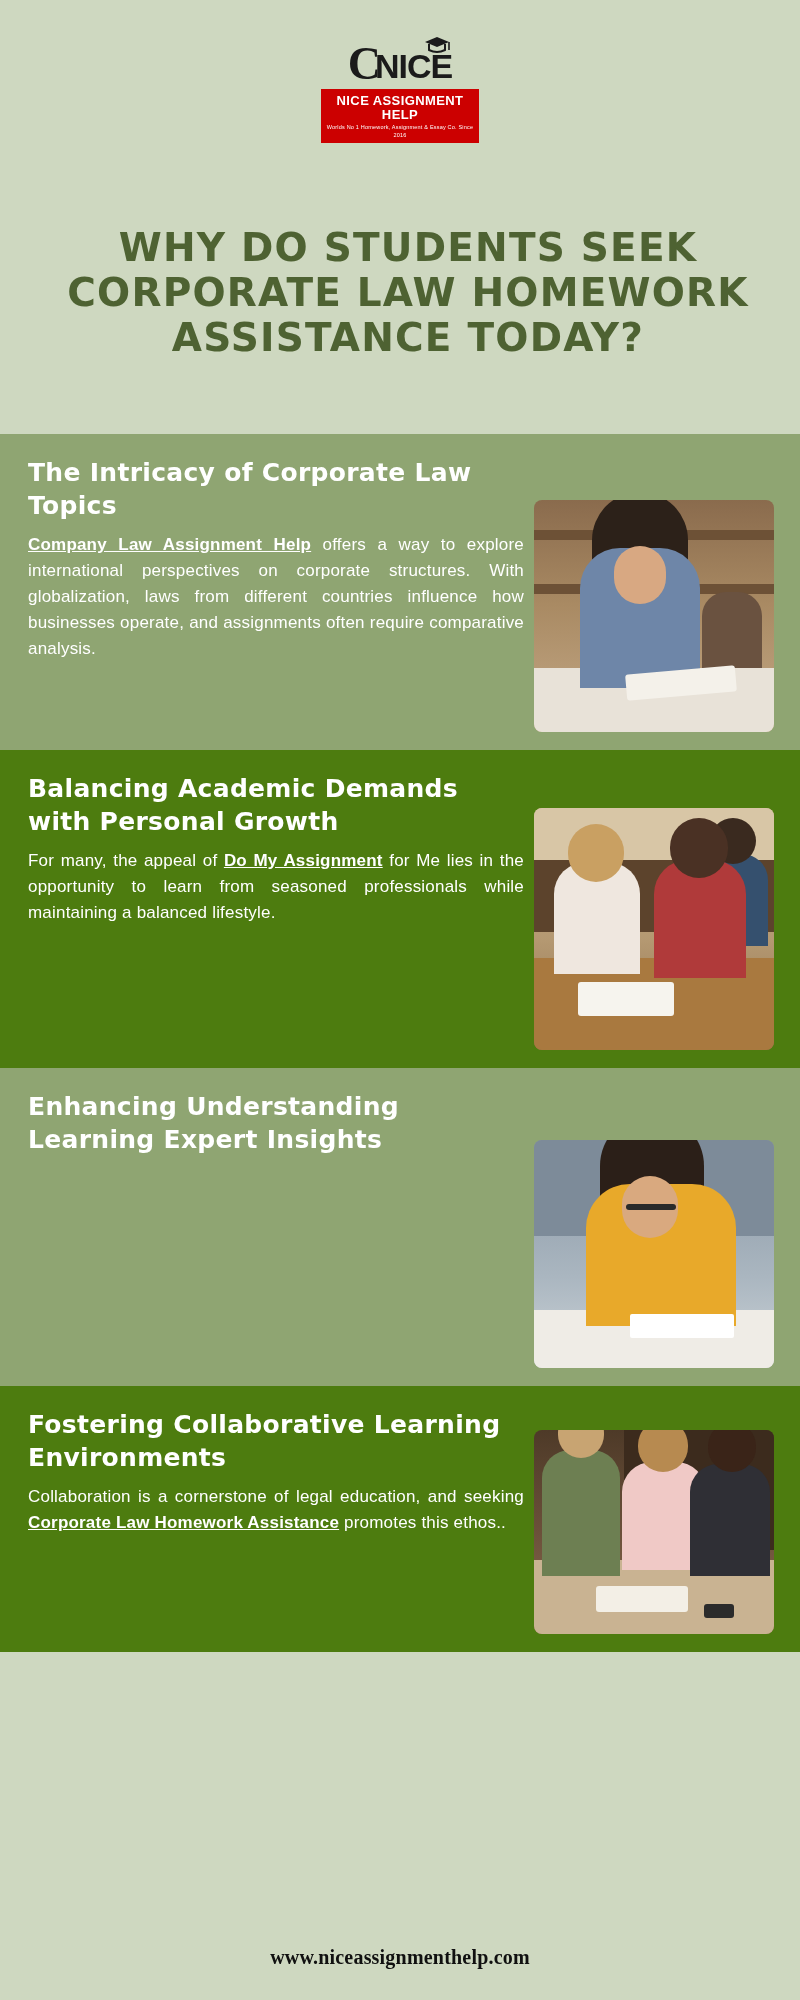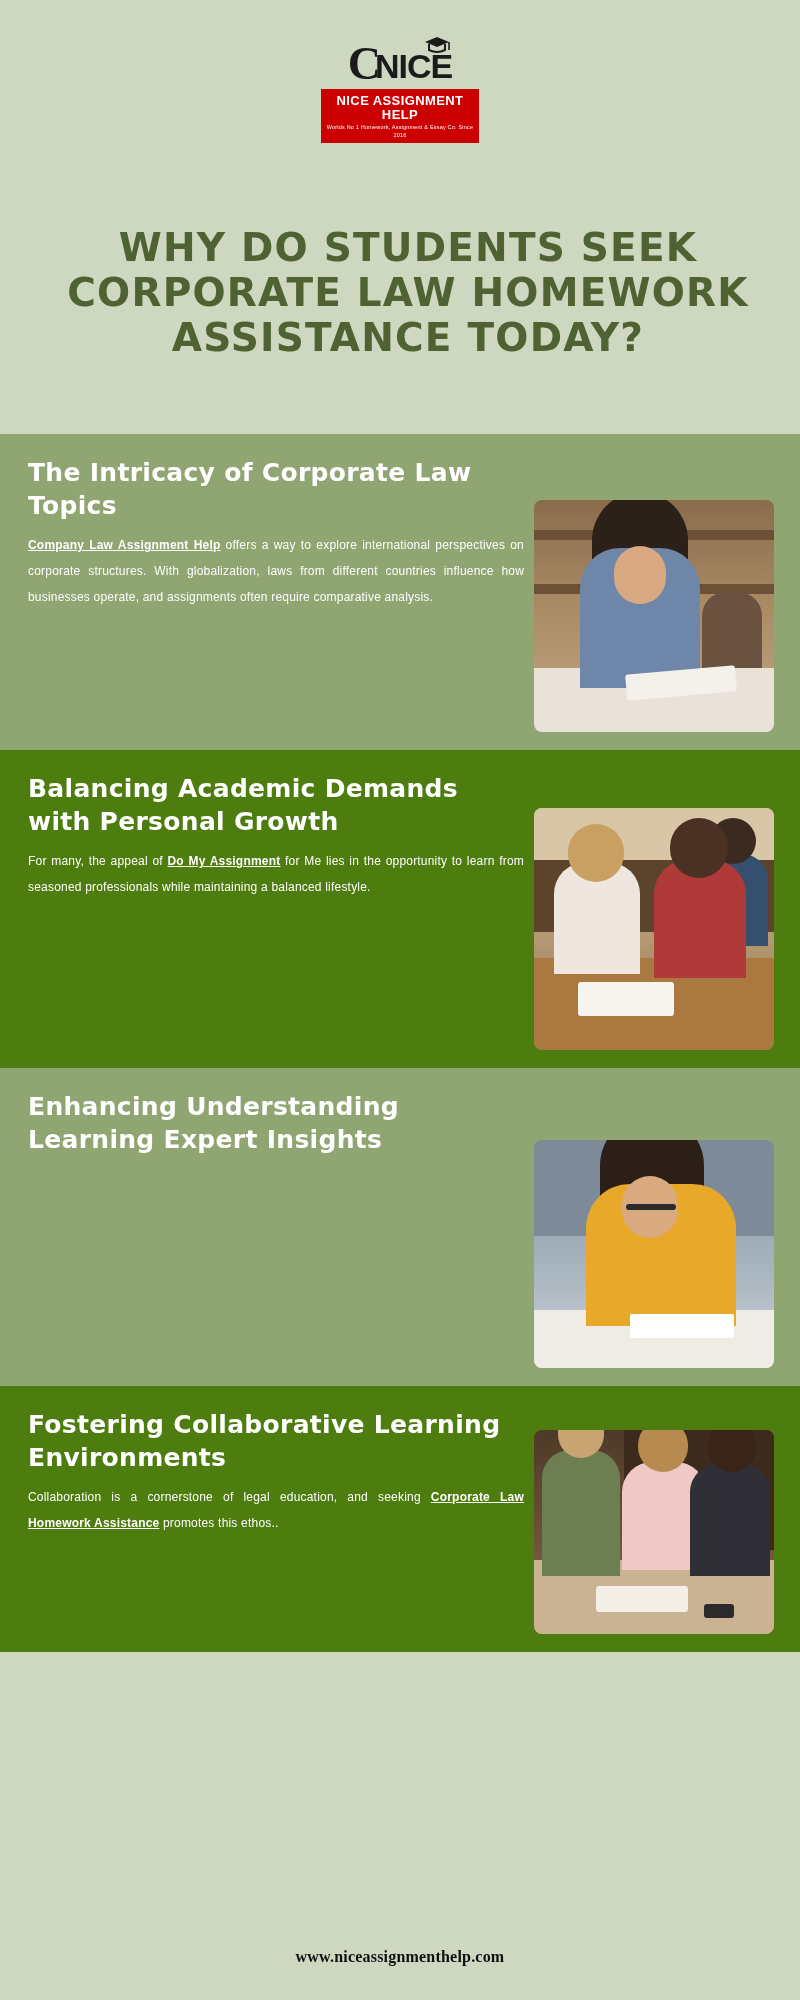--- a/index.html
+++ b/index.html
@@ -125,21 +125,21 @@
     color: #ffffff;
     font-size: 25px;
     line-height: 33px;
     font-weight: bold;
     letter-spacing: 0.3px;
     font-family: "DejaVu Sans", sans-serif;
     margin: 0 0 10px 0;
   }
   .sec-p {
     color: #ffffff;
-    font-size: 12px;
+    font-size: 17px;
     line-height: 26px;
     text-align: justify;
     margin: 0;
     letter-spacing: 0.2px;
   }
   .sec-p .lnk {
     font-weight: bold;
     text-decoration: underline;
     color: #ffffff;
   }
@@ -214,21 +214,21 @@
   .footer {
     height: 86px;
     background: #ced8c0;
     display: flex;
     align-items: center;
     justify-content: center;
   }
   .footer-url {
     font-family: "Liberation Serif", serif;
     font-weight: bold;
-    font-size: 16px;
+    font-size: 20px;
     color: #101010;
     letter-spacing: 0.2px;
   }
 </style>
 </head>
 <body>
 
 <div class="page">
 
   <div class="header">

